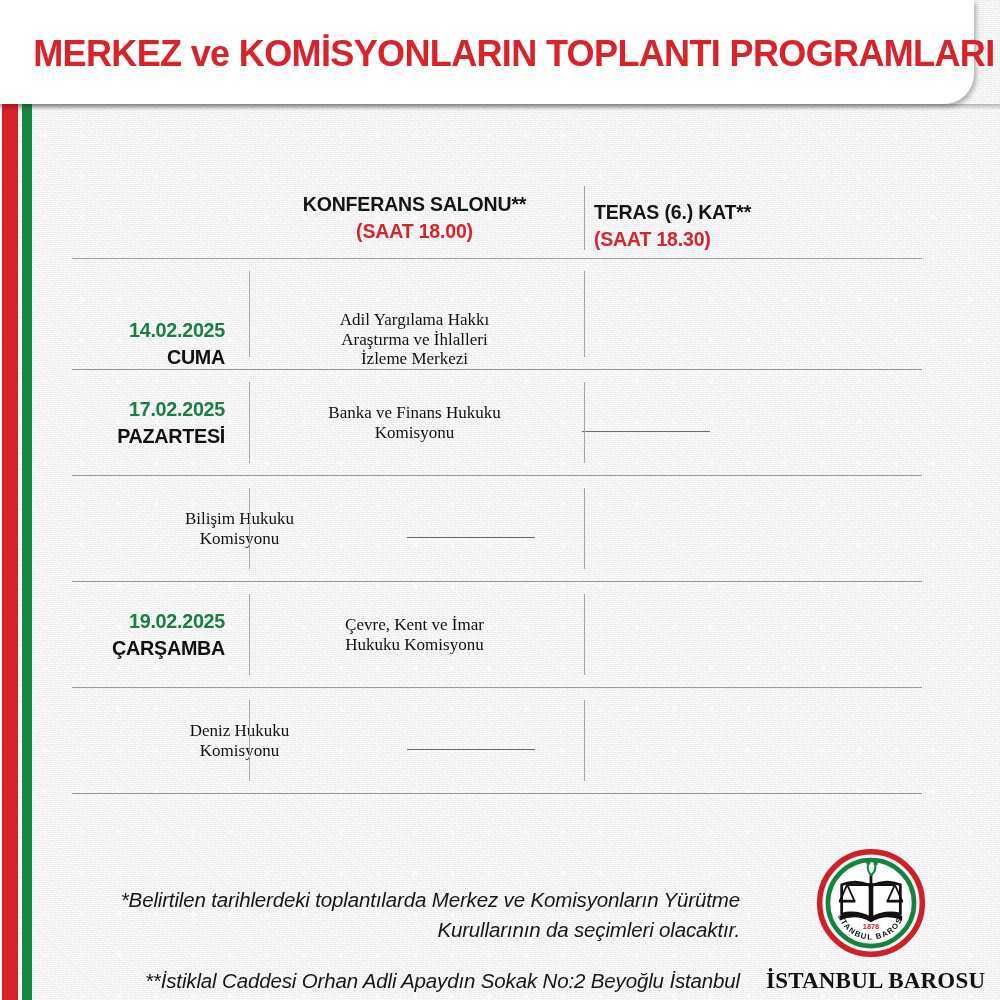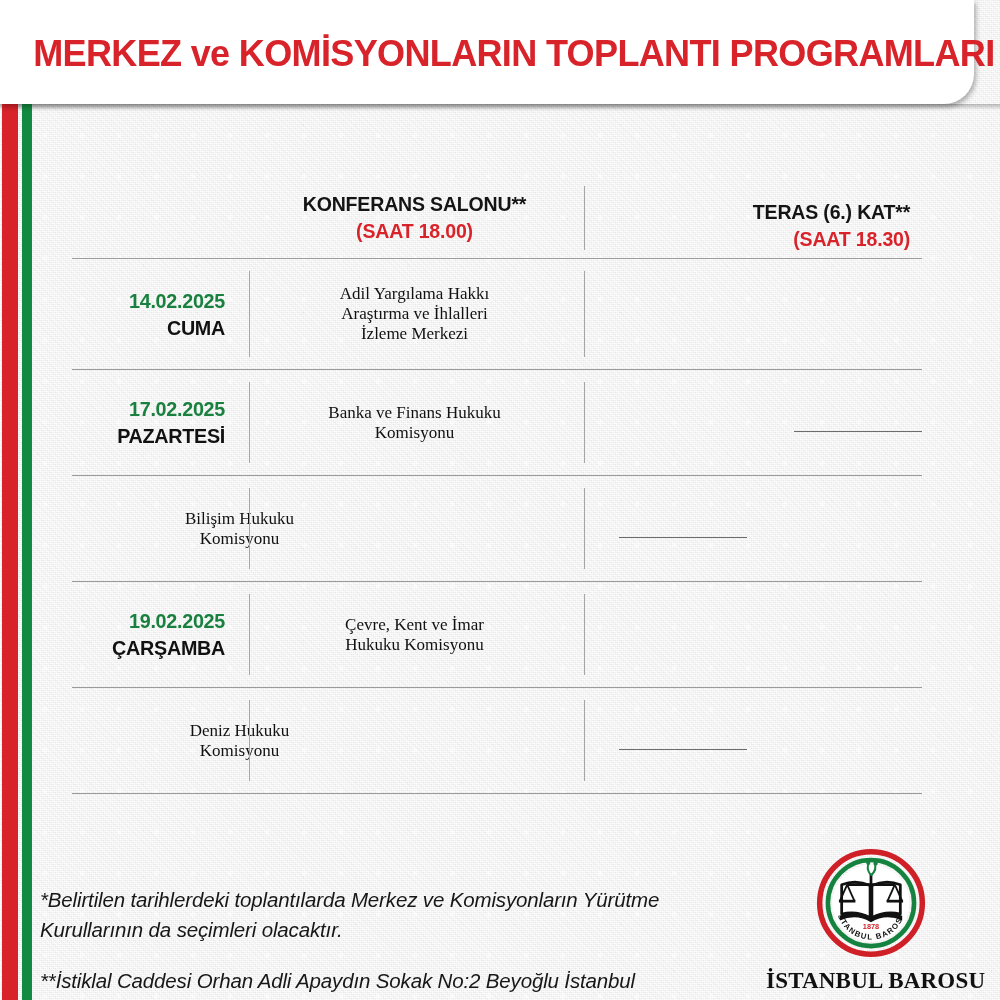--- a/index.html
+++ b/index.html
@@ -103,21 +103,21 @@
 
   .rule {
     width: 850px;
     height: 1px;
     background: #9b9b9b;
   }
 
   
   .cell-date      { width: 175px; padding-right: 22px; text-align: right; }
   .cell-conf      { width: 335px; text-align: center; }
-  .cell-teras     { width: 340px; text-align: right; margin-top: 16px; }
+  .cell-teras     { width: 340px; text-align: left; margin-top: 16px; }
 
   
   #head-row { height: 80px; align-items: center; }
 
   .col-head {
     line-height: 1.18;
   }
   .col-head .place {
     font-weight: bold;
     font-size: 21px;
@@ -131,21 +131,21 @@
     font-size: 21px;
     color: #d8232a;
     letter-spacing: -0.2px;
     transform: scaleX(.93);
     display: block;
     margin-top: 2px;
   }
 
   
   .body-row { height: 105px; align-items: center; }
-  .body-row.tall { height: 110px; }
+  .body-row.tall { height: 110px; align-items: flex-end; }
 
   .date-num {
     display: block;
     font-weight: bold;
     font-size: 21px;
     color: #19803f;
     letter-spacing: -0.3px;
     transform: scaleX(.94);
     transform-origin: right center;
   }
@@ -204,20 +204,21 @@
     z-index: 2;
   }
   .footnote {
     font-family: "Liberation Sans", sans-serif;
     font-style: italic;
     font-weight: normal;
     font-size: 20.5px;
     color: #171717;
     line-height: 1.45;
     letter-spacing: -0.15px;
+    text-align: right;
   }
   #footnote-2 { margin-top: 22px; }
 
   
   #logo-block {
     position: absolute;
     left: 766px;
     top: 848px;
     width: 210px;
     text-align: center;

